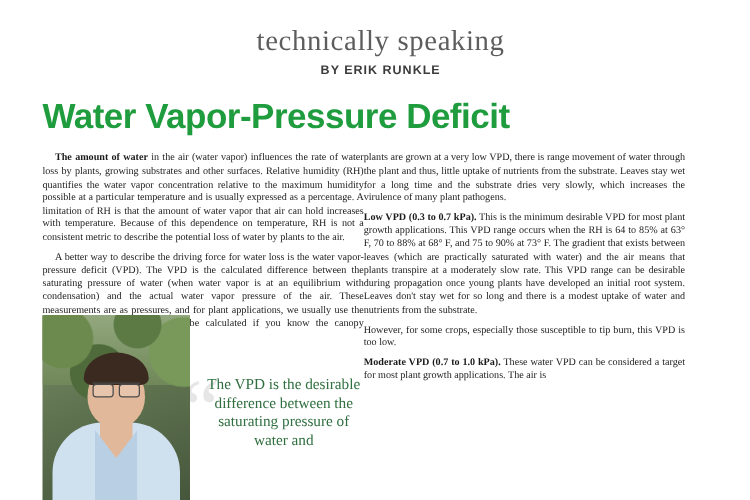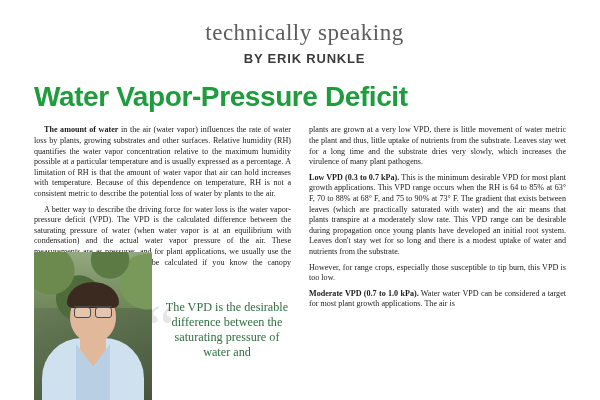--- a/index.html
+++ b/index.html
@@ -26,38 +26,37 @@
     font-family: "Liberation Serif", serif;
     font-size: 23px;
     color: #5d5d5d;
     letter-spacing: 0.5px;
     margin: 6px 0 0 0;
     font-weight: 400;
   }
   .byline {
     text-align: center;
     font-family: "Liberation Sans", sans-serif;
-    font-size: 13px;
+    font-size: 10px;
     font-weight: bold;
     letter-spacing: 0.8px;
     color: #3b3b3b;
     margin: 5px 0 0 0;
   }
   .headline {
     font-family: "Liberation Sans", sans-serif;
     font-size: 28px;
     font-weight: bold;
     color: #1f9c3d;
     letter-spacing: -0.4px;
     margin: 16px 0 12px 0;
     line-height: 1.05;
   }
   .columns {
     display: flex;
-    gap: 18px;
     margin-top: 14px;
   }
   .col {
     width: 257px;
     position: relative;
   }
   p.body {
     font-family: "Liberation Serif", serif;
     font-size: 8.1px;
     line-height: 10.6px;
@@ -187,24 +186,24 @@
   <h1 class="headline">Water Vapor-Pressure Deficit</h1>
 
   <div class="columns">
 
     <div class="col">
       <p class="body indent"><span class="lead-bold">The amount of water</span><span> in the air (water vapor) influences the rate of water loss by plants, growing substrates and other surfaces. Relative humidity (RH) quantifies the water vapor concentration relative to the maximum humidity possible at a particular temperature and is usually expressed as a percentage. A limitation of RH is that the amount of water vapor that air can hold increases with temperature. Because of this dependence on temperature, RH is not a consistent metric to describe the potential loss of water by plants to the air.</span></p>
       <p class="body indent">A better way to describe the driving force for water loss is the water vapor-pressure deficit (VPD). The VPD is the calculated difference between the saturating pressure of water (when water vapor is at an equilibrium with condensation) and the actual water vapor pressure of the air. These measurements are as pressures, and for plant applications, we usually use the unit kilopascal (kPa). VPD can be calculated if you know the canopy temperature</p>
     </div>
 
     <div class="col">
-      <p class="body">plants are grown at a very low VPD, there is little movement of water metric the plant and thus, little uptake of nutrients from the substrate. Leaves stay wet for a long time and the substrate dries very slowly, which increases the virulence of many plant pathogens.</p>
+      <p class="body">plants are grown at a very low VPD, there is range movement of water through the plant and thus, little uptake of nutrients from the substrate. Leaves stay wet for a long time and the substrate dries very slowly, which increases the virulence of many plant pathogens.</p>
       <p class="body"><span class="lead-bold">Low VPD (0.3 to 0.7 kPa).</span><span> This is the minimum desirable VPD for most plant growth applications. This VPD range occurs when the RH is 64 to 85% at 63° F, 70 to 88% at 68° F, and 75 to 90% at 73° F. The gradient that exists between leaves (which are practically saturated with water) and the air means that plants transpire at a moderately slow rate. This VPD range can be desirable during propagation once young plants have developed an initial root system. Leaves don't stay wet for so long and there is a modest uptake of water and nutrients from the substrate.</span></p>
-      <p class="body">However, for range crops, especially those susceptible to tip burn, this VPD is too low.</p>
-      <p class="body"><span class="lead-bold">Moderate VPD (0.7 to 1.0 kPa).</span><span> Water water VPD can be considered a target for most plant growth applications. The air is</span></p>
+      <p class="body">However, for some crops, especially those susceptible to tip burn, this VPD is too low.</p>
+      <p class="body"><span class="lead-bold">Moderate VPD (0.7 to 1.0 kPa).</span><span> These water VPD can be considered a target for most plant growth applications. The air is</span></p>
     </div>
 
   </div>
 
   <div class="photo">
     <div class="sky"></div>
     <div class="foliage"></div>
     <div class="shirt"></div>
     <div class="head"></div>
     <div class="hair"></div>

